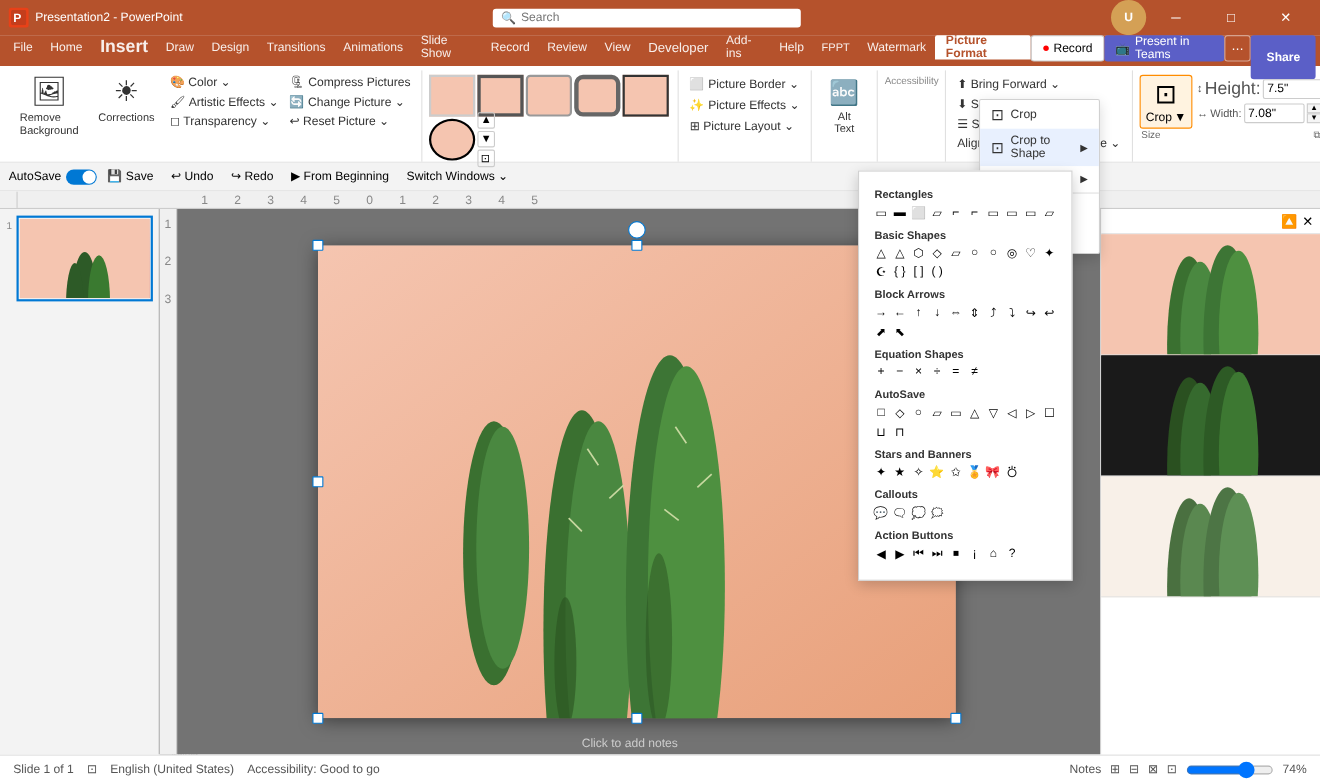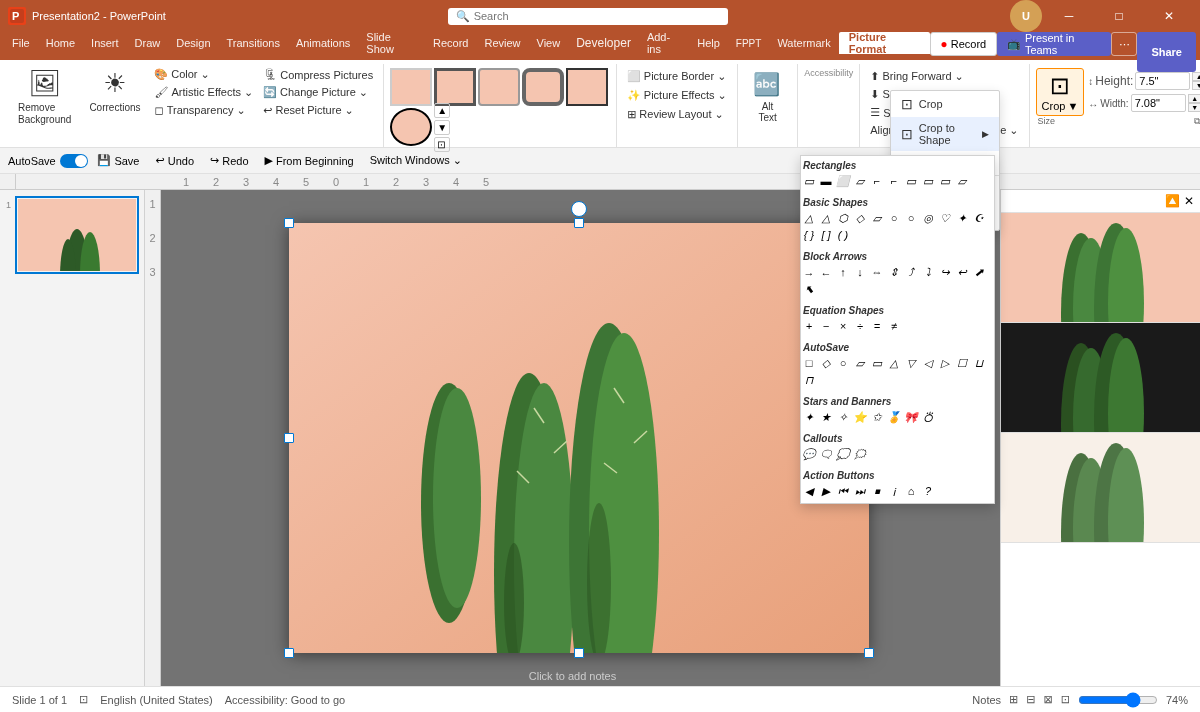--- a/index.html
+++ b/index.html
@@ -72,23 +72,23 @@
     }
     .crop-panel-item {
       display: flex; align-items: center; gap: 6px; padding: 5px 10px;
       cursor: pointer; font-size: 11px; color: #333;
     }
     .crop-panel-item.highlighted { background: #e8f0fe; }
     .crop-panel-arrow { margin-left: auto; font-size: 9px; }
 
     
     .shape-picker {
-      position: absolute; left: 800px; top: 155px; width: 195px;
+      position: absolute; left: 780px; top: 155px; width: 195px;
       background: white; border: 1px solid #d1d1d1; box-shadow: 0 4px 12px rgba(0,0,0,0.2);
-      z-index: 200; padding: 0; font-style: italic;
+      z-index: 200; padding: 12px;
     }
     .shape-section-title {
       font-size: 10px; font-weight: 600; color: #333; padding: 4px 2px 2px;
     }
     .shape-grid {
       display: flex; flex-wrap: wrap; gap: 1px; margin-bottom: 4px;
     }
     .shape-icon {
       width: 16px; height: 16px; display: flex; align-items: center; justify-content: center;
       font-size: 11px; cursor: pointer; border-radius: 2px;
@@ -137,21 +137,21 @@
     <div style="width:32px;height:32px;border-radius:50%;background:#d4a055;display:flex;align-items:center;justify-content:center;color:white;font-weight:bold;">U</div>
     <div class="win-btn">─</div>
     <div class="win-btn">□</div>
     <div class="win-btn close">✕</div>
   </div>
 </div>
 
 <div style="background:#b5522c; height:28px; display:flex; padding:0 4px;">
   <div class="ribbon-tab" style="color:rgba(255,255,255,0.9); font-size:11px; padding: 3px 8px; height:22px;">File</div>
   <div class="ribbon-tab" style="color:rgba(255,255,255,0.9); font-size:11px; padding: 3px 8px;">Home</div>
-  <div class="ribbon-tab" style="color:rgba(255,255,255,0.9); font-size:11px; padding: 3px 8px;">Insert</div>
+  <div class="ribbon-tab" style="color:rgba(255,255,255,0.9); font-size:16px; padding: 3px 8px; font-weight: bold;">Insert</div>
   <div class="ribbon-tab" style="color:rgba(255,255,255,0.9); font-size:11px; padding: 3px 8px;">Draw</div>
   <div class="ribbon-tab" style="color:rgba(255,255,255,0.9); font-size:11px; padding: 3px 8px;">Design</div>
   <div class="ribbon-tab" style="color:rgba(255,255,255,0.9); font-size:11px; padding: 3px 8px;">Transitions</div>
   <div class="ribbon-tab" style="color:rgba(255,255,255,0.9); font-size:11px; padding: 3px 8px;">Animations</div>
   <div class="ribbon-tab" style="color:rgba(255,255,255,0.9); font-size:11px; padding: 3px 8px;">Slide Show</div>
   <div class="ribbon-tab" style="color:rgba(255,255,255,0.9); font-size:11px; padding: 3px 8px;">Record</div>
   <div class="ribbon-tab" style="color:rgba(255,255,255,0.9); font-size:11px; padding: 3px 8px;">Review</div>
   <div class="ribbon-tab" style="color:rgba(255,255,255,0.9); font-size:11px; padding: 3px 8px;">View</div>
   <div class="ribbon-tab" style="color:rgba(255,255,255,0.9); font-size:12px; padding: 3px 8px;">Developer</div>
   <div class="ribbon-tab" style="color:rgba(255,255,255,0.9); font-size:11px; padding: 3px 8px;">Add-ins</div>
@@ -240,21 +240,21 @@
     <div class="ribbon-btn-small">
       <span>⬜</span>
       <span>Picture Border ⌄</span>
     </div>
     <div class="ribbon-btn-small">
       <span>✨</span>
       <span>Picture Effects ⌄</span>
     </div>
     <div class="ribbon-btn-small">
       <span>⊞</span>
-      <span>Review Layout ⌄</span>
+      <span>Picture Layout ⌄</span>
     </div>
   </div>
 
   <div style="display:flex; flex-direction:column; align-items:center; border-right:1px solid #e0e0e0; padding:4px 8px;">
     <div class="ribbon-big-btn">
       <div style="font-size:22px;">🔤</div>
       <div style="font-size:10px;text-align:center;">Alt<br>Text</div>
     </div>
   </div>
 
@@ -293,21 +293,21 @@
       <div style="display:flex; flex-direction:column; align-items:center; cursor:pointer; padding:3px 5px; border-radius:3px;" class="crop-highlighted">
         <div style="font-size:24px;">⊡</div>
         <div style="font-size:10px; display:flex; align-items:center; gap:2px;">
           <span>Crop</span>
           <span>▼</span>
         </div>
       </div>
       <div style="display:flex; flex-direction:column; gap:4px; padding-top:4px;">
         <div style="display:flex; align-items:center; gap:2px;">
           <span style="font-size:10px; color:#555;">↕</span>
-          <span style="font-size:12px; color:#555;">Height:</span>
+          <span style="font-size:16px; color:#555;">Height:</span>
           <input type="text" value="7.5&quot;" style="width: 55px; height: 18px; border: 1px solid rgb(204, 204, 204); font-size: 11px; padding: 0px 3px; border-radius: 2px;">
           <div style="display:flex;flex-direction:column;">
             <div style="width:14px;height:9px;border:1px solid #ccc;background:#f5f5f5;cursor:pointer;display:flex;align-items:center;justify-content:center;font-size:7px;">▲</div>
             <div style="width:14px;height:9px;border:1px solid #ccc;background:#f5f5f5;cursor:pointer;display:flex;align-items:center;justify-content:center;font-size:7px;">▼</div>
           </div>
         </div>
         <div style="display:flex; align-items:center; gap:2px;">
           <span style="font-size:10px; color:#555;">↔</span>
           <span style="font-size:10px; color:#555;">Width:</span>
           <input type="text" value="7.08&quot;" style="width: 55px; height: 18px; border: 1px solid rgb(204, 204, 204); font-size: 11px; padding: 0px 3px; border-radius: 2px;">

